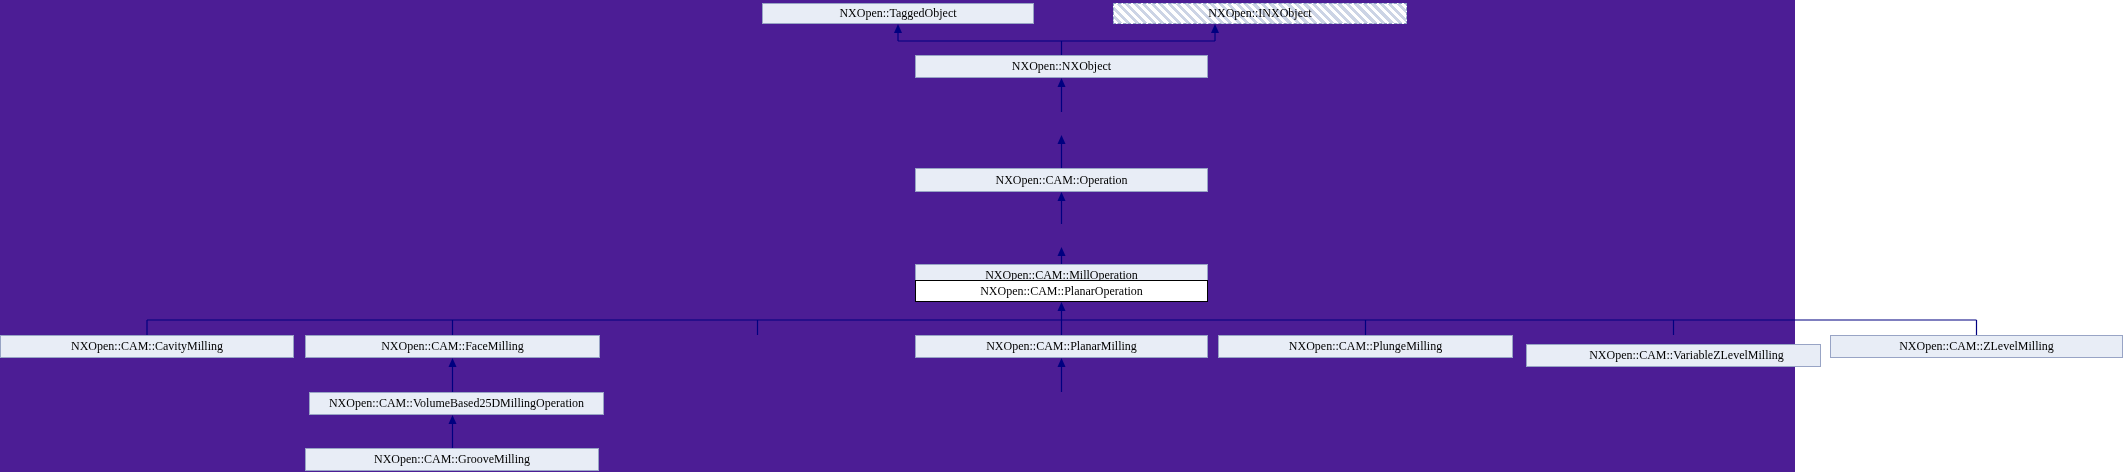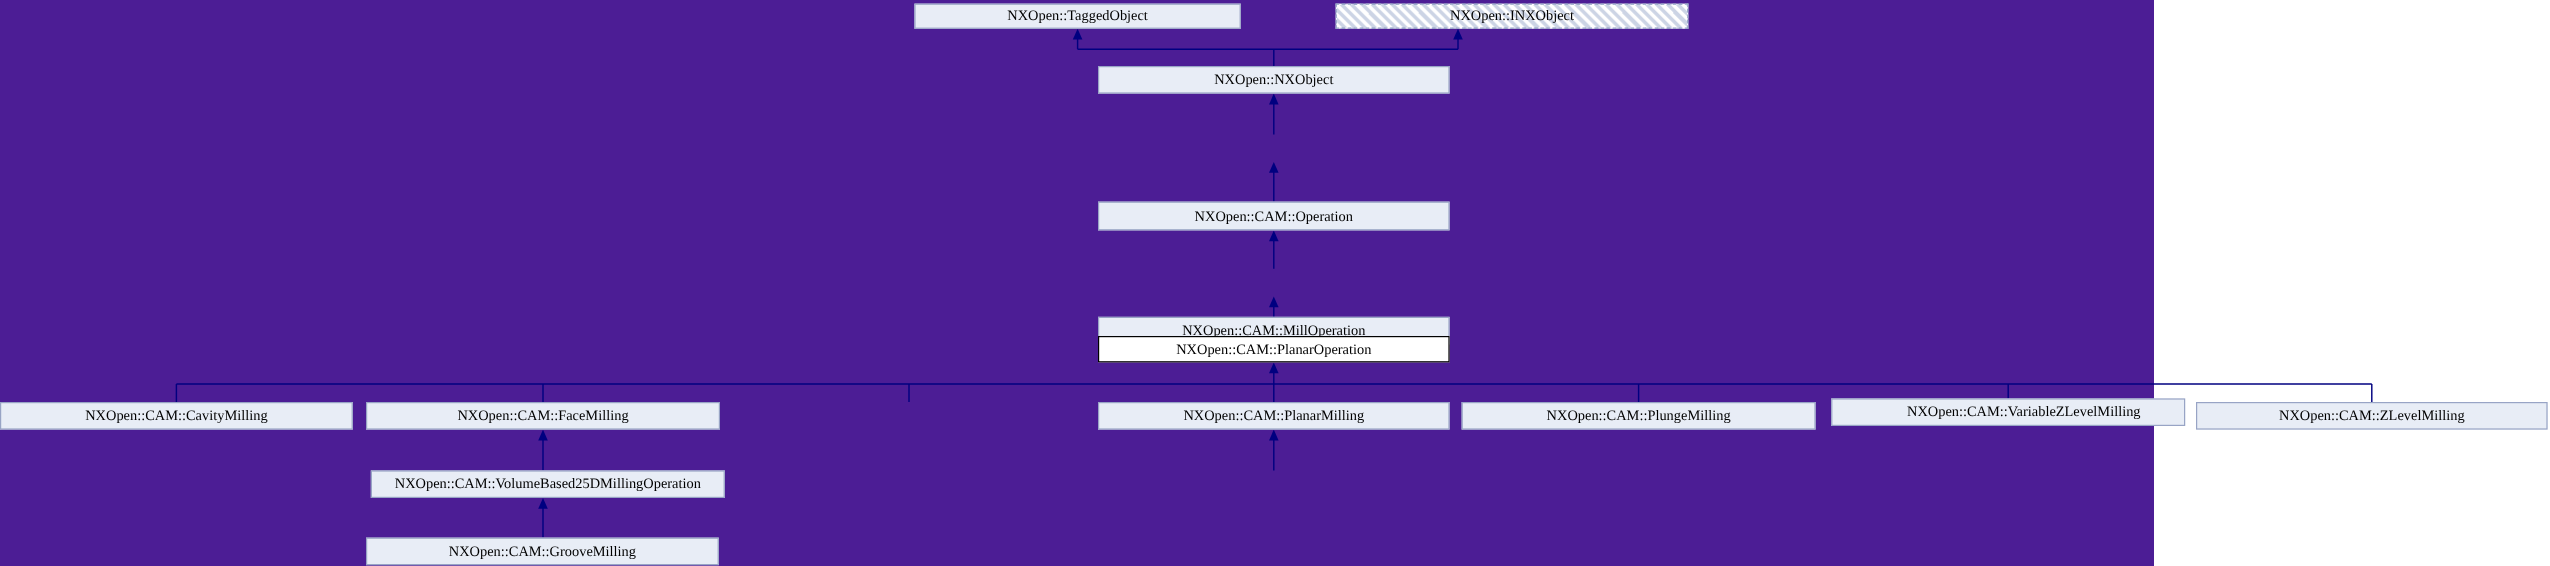--- a/index.html
+++ b/index.html
@@ -54,21 +54,21 @@
   .n-nxobject       { left: 915px;  top: 55px;  width: 293px; height: 23px; }
   .n-camobject      { left: 915px;  top: 112px; width: 293px; height: 23px; }
   .n-operation      { left: 915px;  top: 168px; width: 293px; height: 24px; }
   .n-milloperation  { left: 915px;  top: 224px; width: 293px; height: 23px; margin-top: 40px; }
   .n-planaroperation{ left: 915px;  top: 280px; width: 293px; height: 22px; }
   .n-cavitymilling  { left: 0px;    top: 335px; width: 294px; height: 23px; }
   .n-facemilling    { left: 305px;  top: 335px; width: 295px; height: 23px; }
   .n-featuremilling { left: 610px;  top: 335px; width: 295px; height: 23px; }
   .n-planarmilling  { left: 915px;  top: 335px; width: 293px; height: 23px; }
   .n-plungemilling  { left: 1218px; top: 335px; width: 295px; height: 23px; }
-  .n-variablezlevel { left: 1526px; top: 332px; width: 295px; height: 23px; padding-left: 26px; }
+  .n-variablezlevel { left: 1526px; top: 344px; width: 295px; height: 23px; padding-left: 26px; }
   .n-zlevelmilling  { left: 1830px; top: 335px; width: 293px; height: 23px; }
   .n-volumebased25d { left: 289px;  top: 392px; width: 295px; height: 23px; margin-left: 20px; }
   .n-engraving      { left: 915px;  top: 392px; width: 293px; height: 23px; }
   .n-groovemilling  { left: 305px;  top: 448px; width: 294px; height: 23px; }
 </style>
 </head>
 <body>
 
 <div class="canvas">
 

